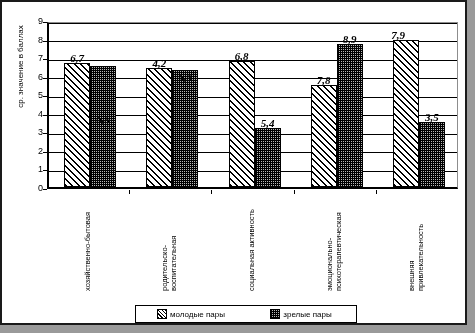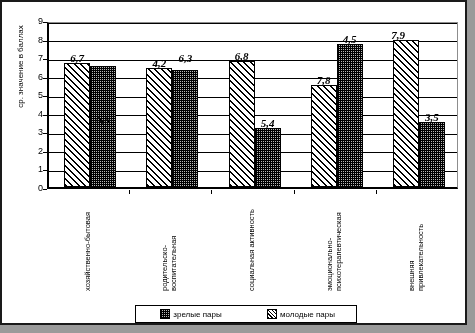--- a/index.html
+++ b/index.html
@@ -153,29 +153,29 @@
           <div class="gridline" style="top: -0.5px;"></div>
         </div>
       <div id="bars-layer">
           <div class="bar s1" style="left: 15.1px; width: 26px; height: 124.322px;"></div>
           <div class="datalabel" style="left: 10.1px; width: 36px; top: 28.6778px; text-decoration: underline;">6,7</div>
           <div class="bar s2" style="left: 41.1px; width: 26px; height: 120.611px;"></div>
           <div class="datalabel" style="left: 36.1px; width: 36px; top: 48px; margin-top: 42px;">6,5</div>
           <div class="bar s1" style="left: 97.3px; width: 26px; height: 118.756px;"></div>
           <div class="datalabel" style="left: 92.3px; width: 36px; top: 34.2444px;">4,2</div>
           <div class="bar s2" style="left: 123.3px; width: 26px; height: 116.9px;"></div>
-          <div class="datalabel" style="left: 118.3px; width: 36px; top: 29px;">6,3</div>
+          <div class="datalabel" style="left: 118.3px; width: 36px; top: 48px;">6,3</div>
           <div class="bar s1" style="left: 179.5px; width: 26px; height: 126.178px;"></div>
           <div class="datalabel" style="left: 174.5px; width: 36px; top: 26.8222px; font-style: italic;">6,8</div>
           <div class="bar s2" style="left: 205.5px; width: 26px; height: 59.3778px;"></div>
           <div class="datalabel" style="left: 200.5px; width: 36px; top: 93.6222px;">5,4</div>
           <div class="bar s1" style="left: 261.7px; width: 26px; height: 102.056px;"></div>
           <div class="datalabel" style="left: 256.7px; width: 36px; top: 50.9444px;">7,8</div>
           <div class="bar s2" style="left: 287.7px; width: 26px; height: 142.878px;"></div>
-          <div class="datalabel" style="left: 282.7px; width: 36px; top: 10.1222px;">4,5</div>
+          <div class="datalabel" style="left: 282.7px; width: 36px; top: 10.1222px;">8,9</div>
           <div class="bar s1" style="left: 343.9px; width: 26px; height: 146.589px;"></div>
           <div class="datalabel" style="left: 331px; width: 36px; top: 6.41111px;">7,9</div>
           <div class="bar s2" style="left: 369.9px; width: 26px; height: 64.9444px;"></div>
           <div class="datalabel" style="left: 364.9px; width: 36px; top: 88.0556px; text-align: center;">3,5</div>
         </div>
     </div>
 
     <div id="cat-layer">
         <div class="catlabel" style="left: 80.6px; top: 289px; width: 100px;"><span class="l1">хозяйственно-бытовая</span></div>
         <div class="cattick" style="left: 127.2px; top: 188px;"></div>
@@ -183,23 +183,23 @@
         <div class="cattick" style="left: 209.4px; top: 188px;"></div>
         <div class="catlabel" style="left: 245px; top: 289px; width: 100px;"><span class="l1">социальная активность</span></div>
         <div class="cattick" style="left: 291.6px; top: 188px;"></div>
         <div class="catlabel" style="left: 322.7px; top: 289px; width: 100px;"><span class="l1">эмоционально-</span><span class="l2">психотерапевтическая</span></div>
         <div class="cattick" style="left: 373.8px; top: 188px;"></div>
         <div class="catlabel" style="left: 404.9px; top: 289px; width: 100px;"><span class="l1">внешняя</span><span class="l2">привлекательность</span></div>
       </div>
 
     <div id="legend">
         <div class="legend-entry">
+          <span class="swatch s1"></span>
+          <span class="legend-label">молодые пары</span>
+        </div>
+        <div class="legend-entry">
           <span class="swatch s2"></span>
           <span class="legend-label">зрелые пары</span>
         </div>
-        <div class="legend-entry">
-          <span class="swatch s1"></span>
-          <span class="legend-label">молодые пары</span>
-        </div>
       </div>
 
   </div>
 </div>
 
 </body></html>

